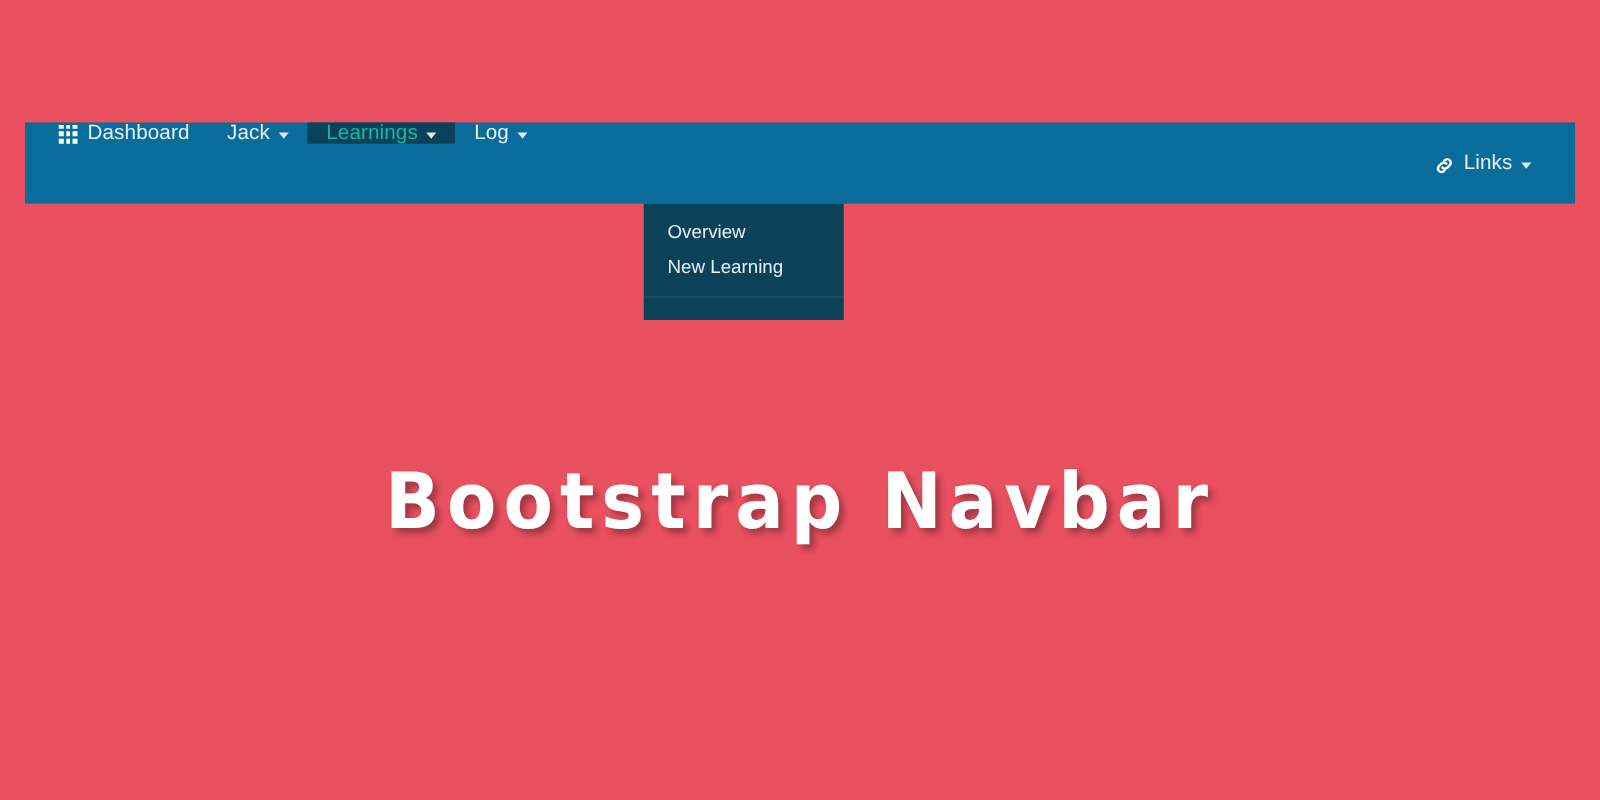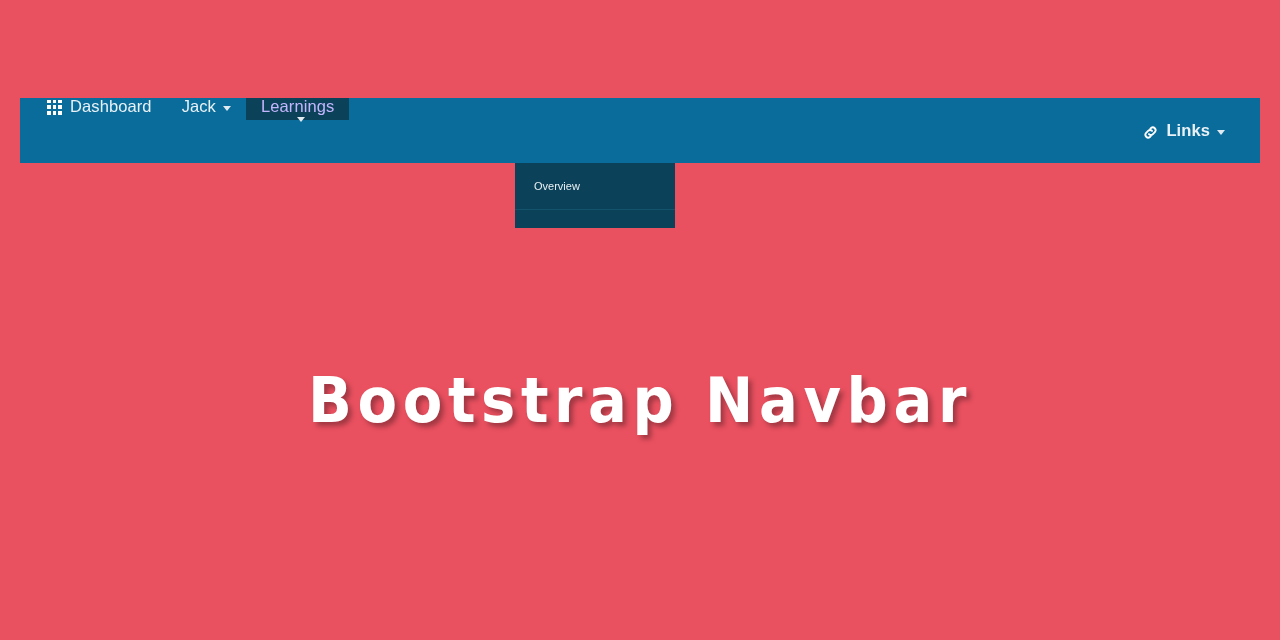--- a/index.html
+++ b/index.html
@@ -38,40 +38,38 @@
   .nav-left {
     display: flex;
     align-items: flex-start;
     margin-left: 12px;
   }
   .nav-right {
     display: flex;
     align-items: stretch;
     margin-left: auto;
     margin-right: 20px;
-    font-weight: bold;
   }
 
   .nav-item {
     position: relative;
     display: flex;
     align-items: center;
     padding: 0 15px;
     color: #e9f1f6;
     font-size: 16.5px;
     line-height: 1;
     white-space: nowrap;
     cursor: pointer;
     text-decoration: none;
     letter-spacing: 0.1px;
   }
   .nav-item.active {
     background: #0b4259;
-    color: #c4b5fd;
-    flex-direction: column;
+    color: #14b8a6;
   }
 
   .nav-label { display: inline-block; }
 
   .caret {
     display: inline-block;
     width: 0;
     height: 0;
     margin-left: 7px;
     vertical-align: middle;
@@ -125,21 +123,21 @@
     top: 163px;
     width: 160px;
     background: #0b4259;
     padding: 9px 0 9px 0;
     box-sizing: border-box;
   }
   .dropdown-item {
     display: block;
     padding: 4px 0 4px 19px;
     color: #e8eff3;
-    font-size: 11px;
+    font-size: 15px;
     line-height: 20px;
     white-space: nowrap;
     text-decoration: none;
     cursor: pointer;
   }
   .dropdown-divider {
     height: 1px;
     background: #14536c;
     margin: 9px 0 9px 0;
   }
@@ -192,20 +190,24 @@
       </a>
 
 
 
 
       <a class="nav-item active" href="#">
         <span class="nav-label">Learnings</span>
         <span class="caret"></span>
       </a>
 
+      <a class="nav-item" href="#">
+        <span class="nav-label">Log</span>
+        <span class="caret"></span>
+      </a>
 
     </div>
 
     <div class="nav-right">
 
       <a class="nav-item" href="#">
         <span class="link-icon">
           <svg viewBox="0 0 24 24" width="17" height="17" aria-hidden="true">
             <g fill="none" stroke="#ffffff" stroke-width="2.6" stroke-linecap="round">
               <path d="M14.2 9.8a4 4 0 0 0-5.6 0l-3 3a4 4 0 0 0 5.6 5.6l1.2-1.2"></path>
@@ -216,18 +218,19 @@
         <span class="nav-label">Links</span>
         <span class="caret"></span>
       </a>
 
 
     </div>
   </nav>
 
   <div class="dropdown-menu">
     <a class="dropdown-item" href="#">Overview</a>
+    <a class="dropdown-item" href="#">New Learning</a>
     <div class="dropdown-divider"></div>
   </div>
 
   <div class="hero-title">Bootstrap Navbar</div>
 
 </div>
 
 </body></html>

